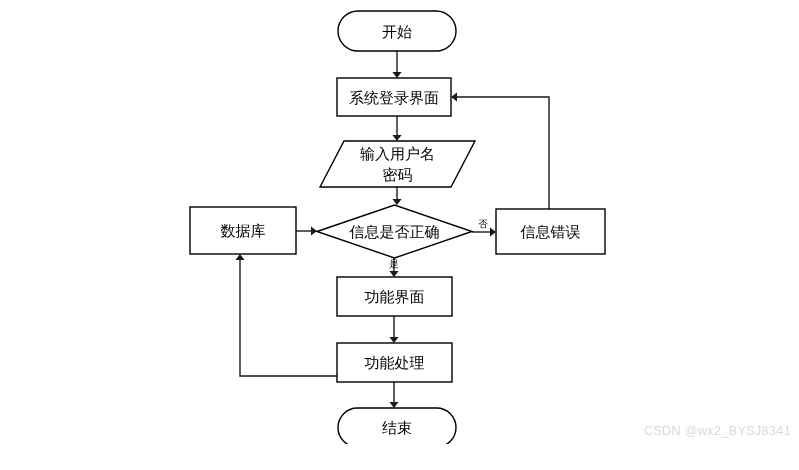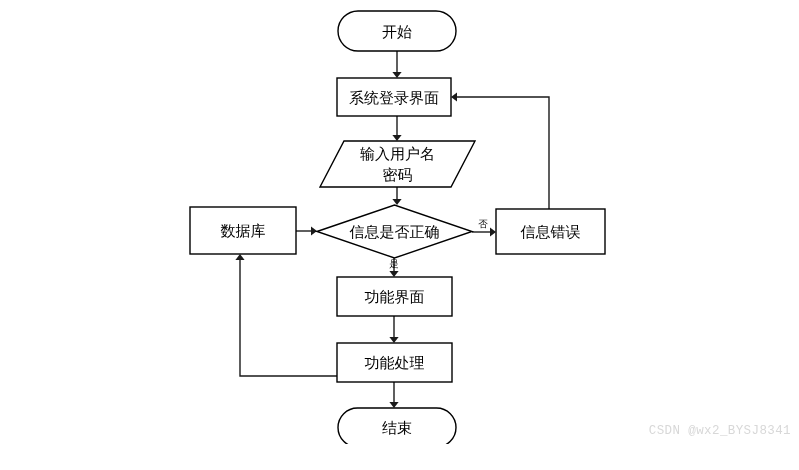--- a/index.html
+++ b/index.html
@@ -49,21 +49,21 @@
     font-family: "DejaVu Sans", "Liberation Sans", sans-serif;
     font-size: 9.5px;
     fill: #000000;
     text-anchor: middle;
     dominant-baseline: middle;
   }
   .watermark-text {
     position: absolute;
     right: 8px;
     bottom: 6px;
-    font-family: Liberation Mono, monospace;
+    font-family: Liberation Sans, sans-serif;
     font-size: 12.5px;
     color: #d8d8d8;
     letter-spacing: 0.4px;
     user-select: none;
   }
 </style>
 </head>
 <body>
 
 <div id="canvas-root">

